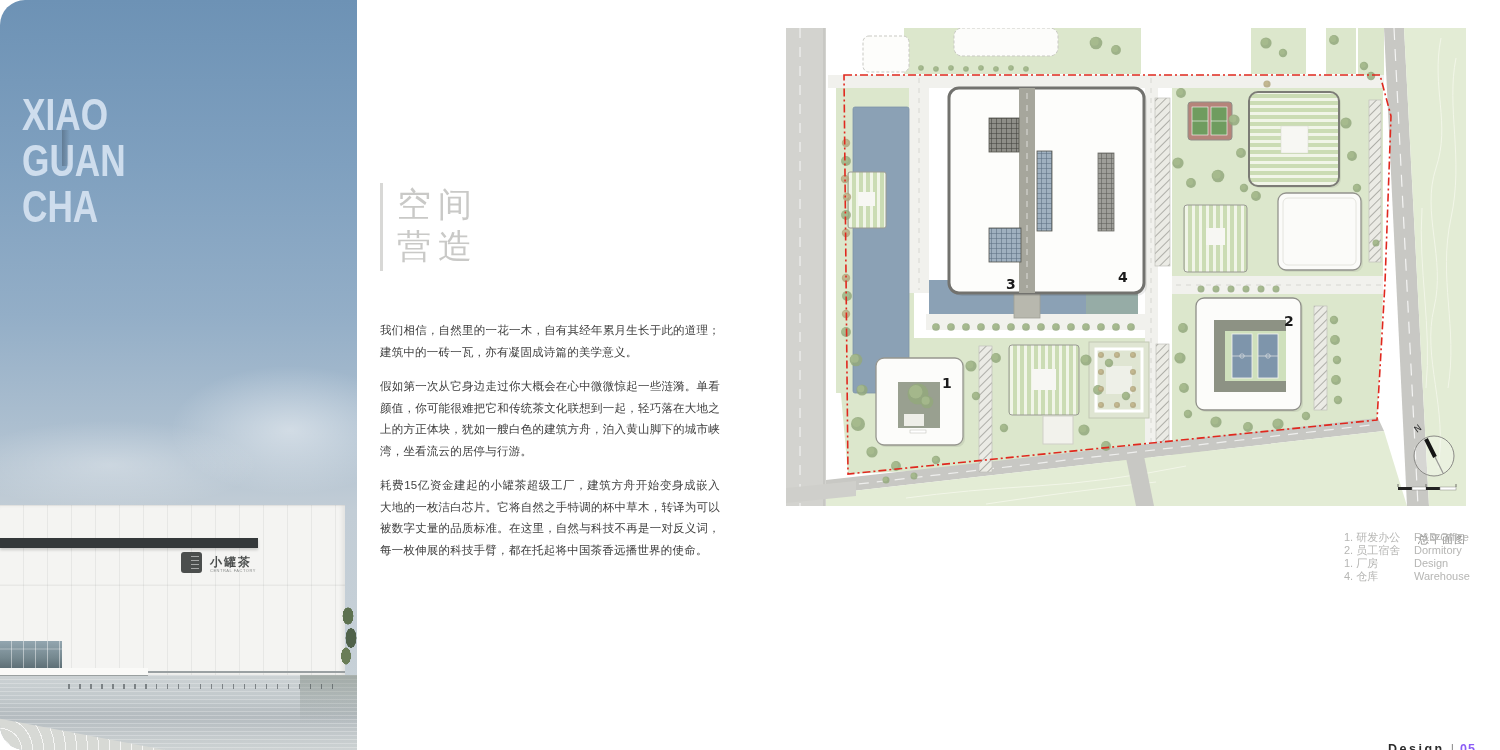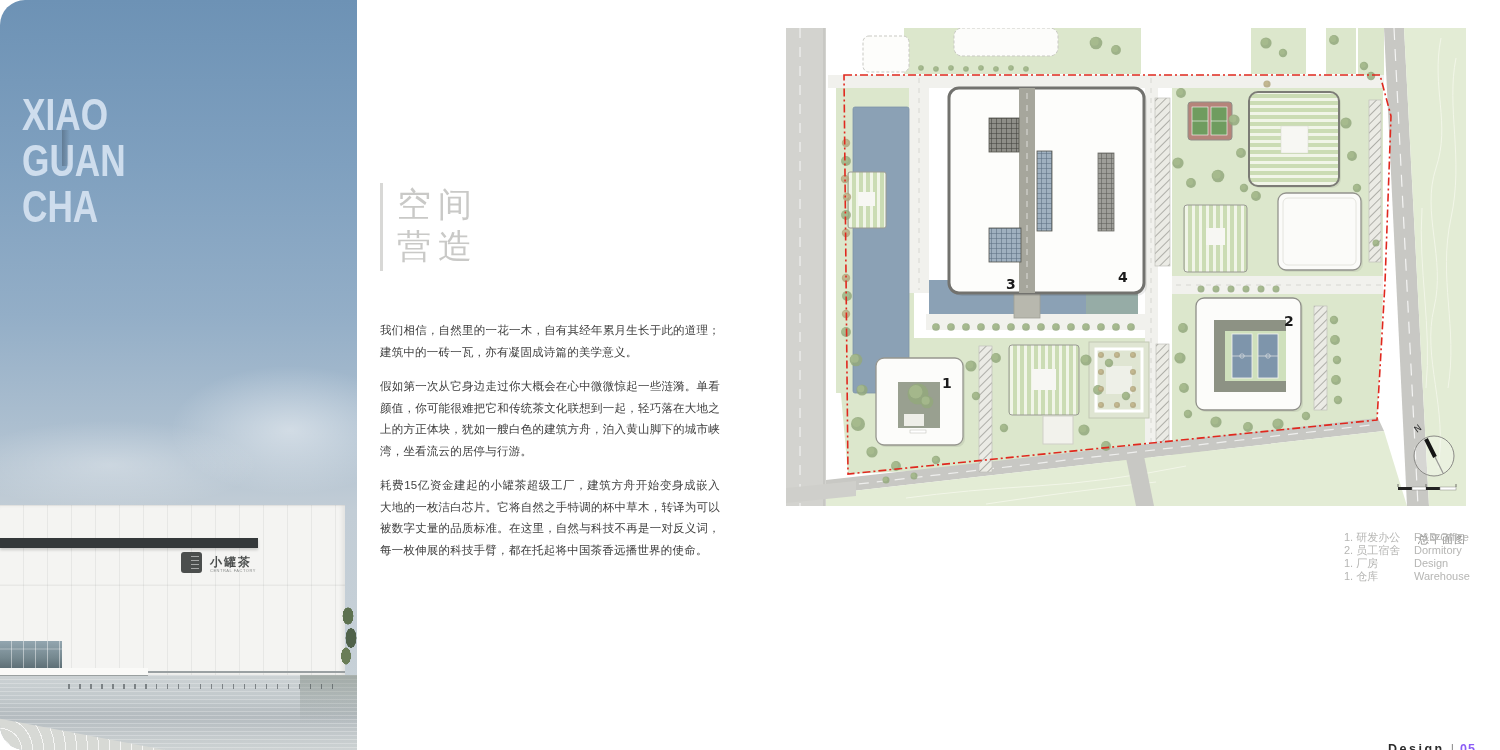--- a/index.html
+++ b/index.html
@@ -441,21 +441,21 @@
     </div>
     <div class="legend-row">
       <span class="legend-cn">2. 员工宿舍</span>
       <span class="legend-en">Dormitory</span>
     </div>
     <div class="legend-row">
       <span class="legend-cn">1. 厂房</span>
       <span class="legend-en">Design</span>
     </div>
     <div class="legend-row">
-      <span class="legend-cn">1. 仓库</span>
+      <span class="legend-cn">4. 仓库</span>
       <span class="legend-en">Warehouse</span>
     </div>
   </div>
 
   <footer class="footer">
     <span class="footer-label">Design</span>
     <span class="footer-sep">|</span>
     <span class="footer-page">05</span>
   </footer>
 

